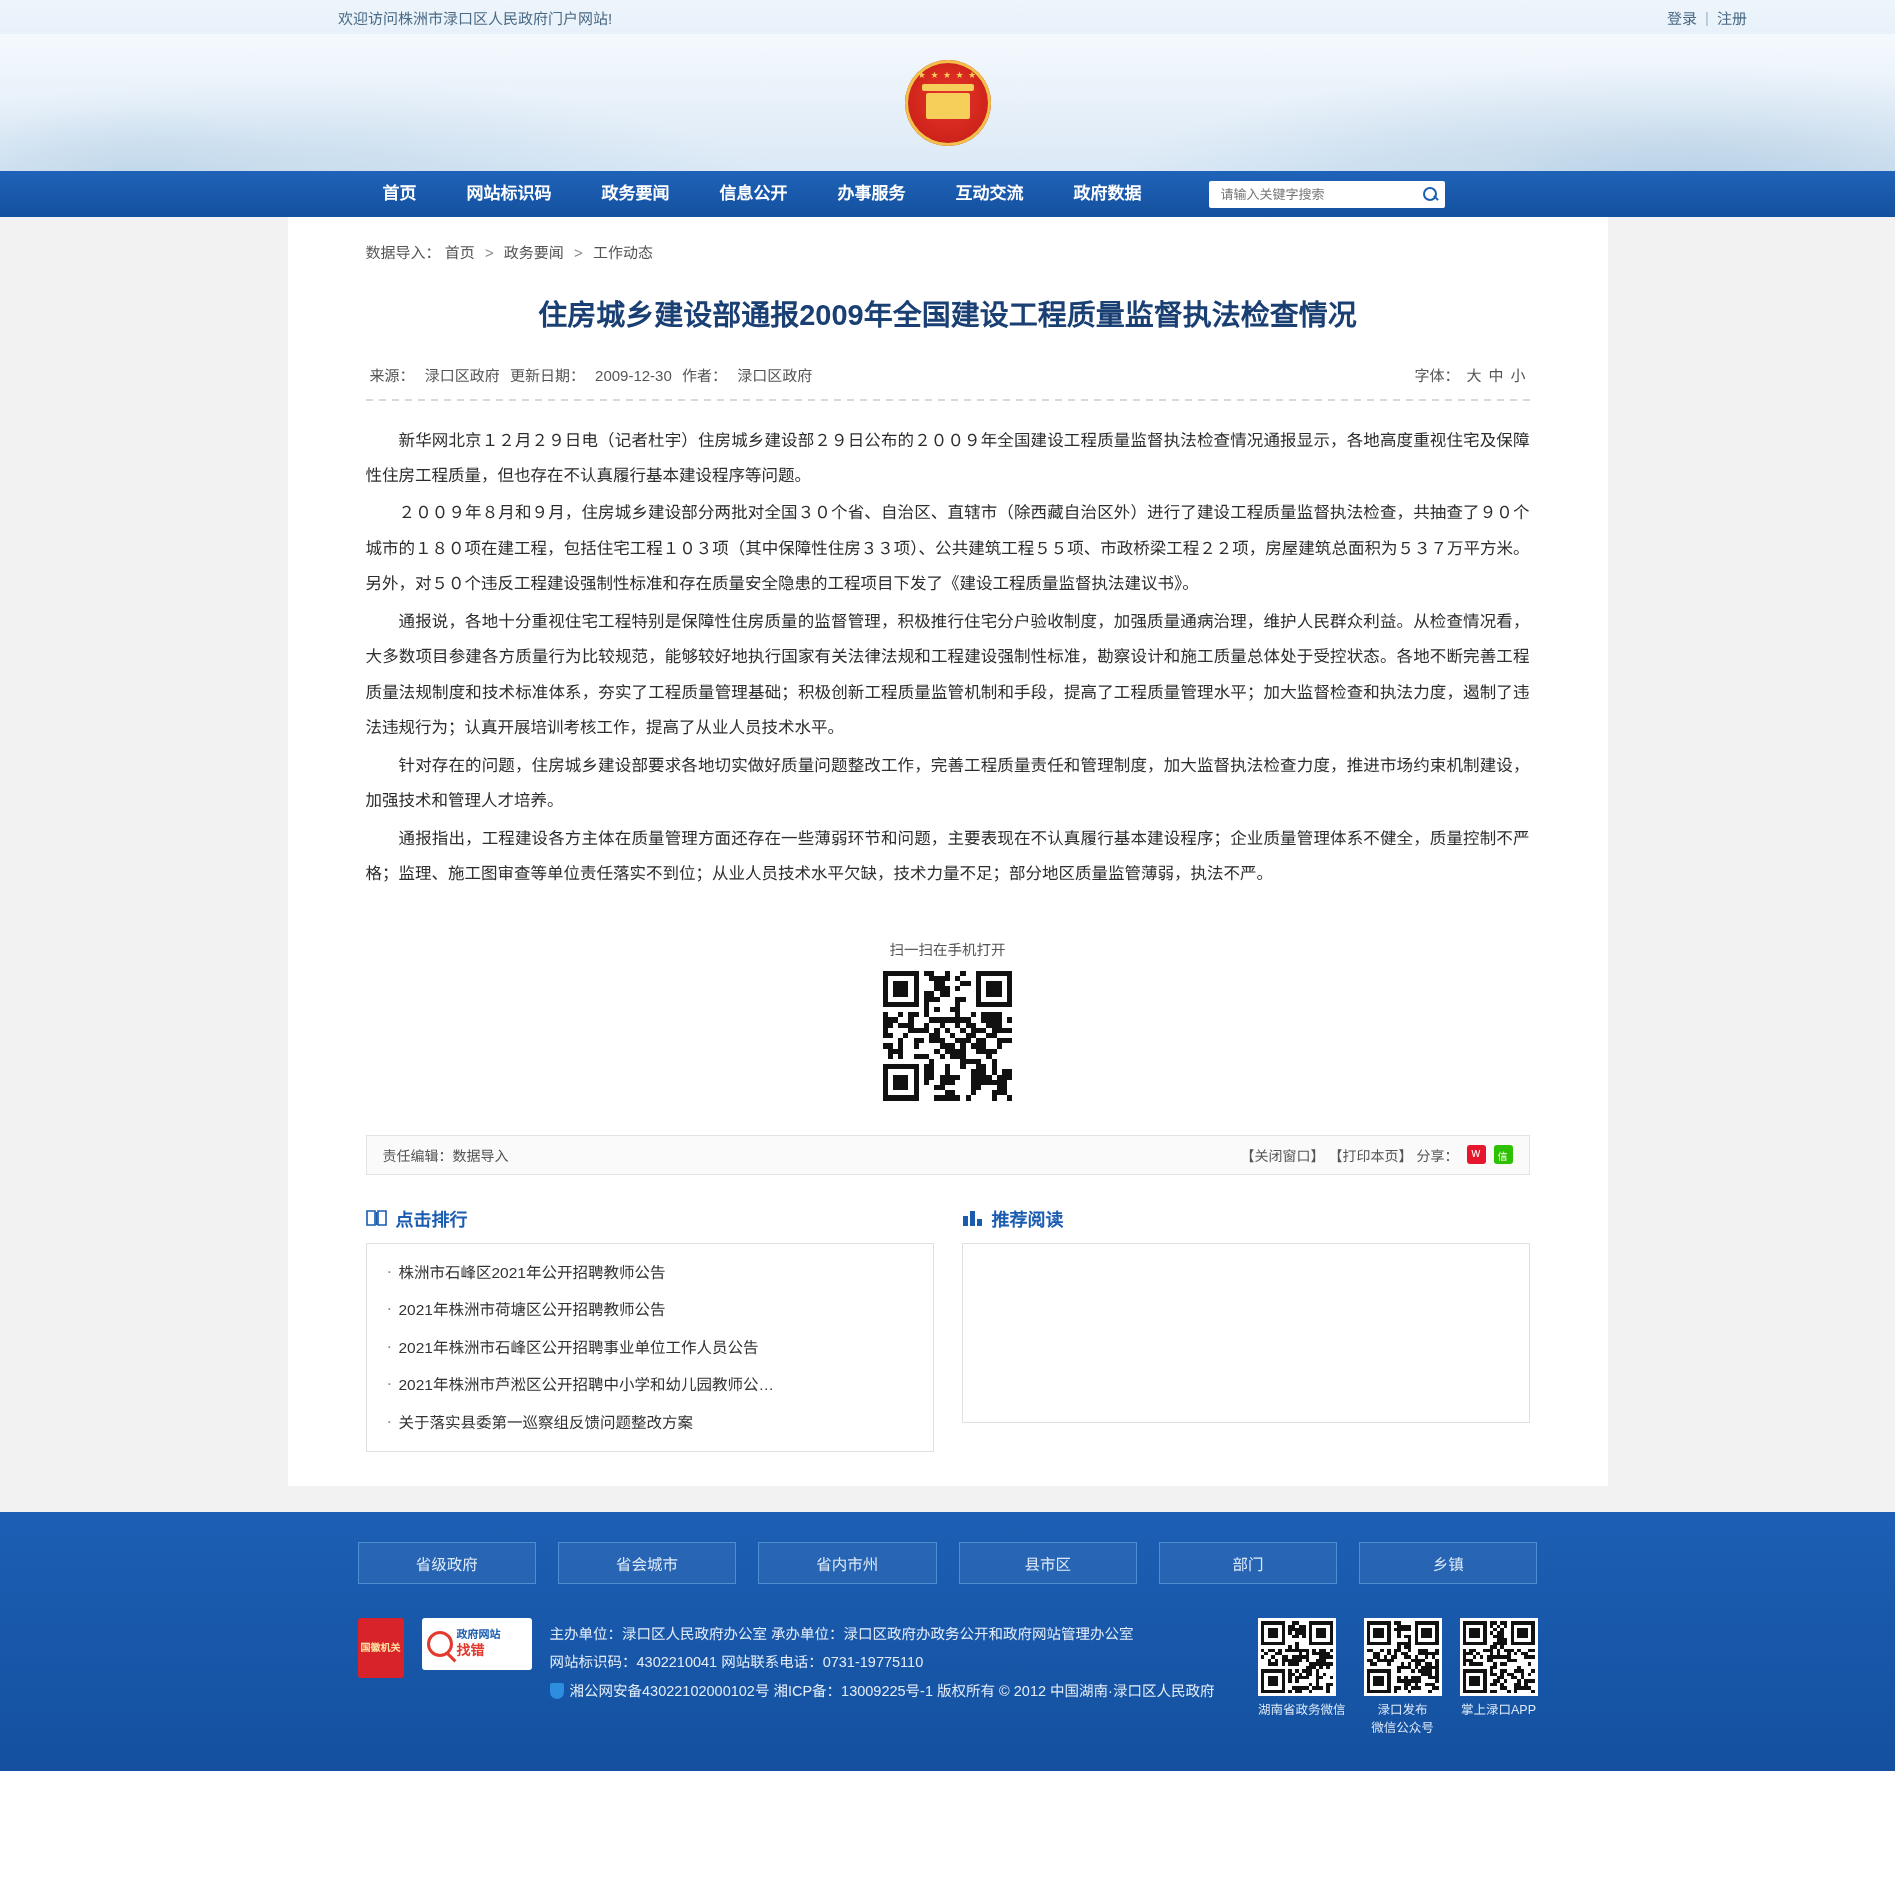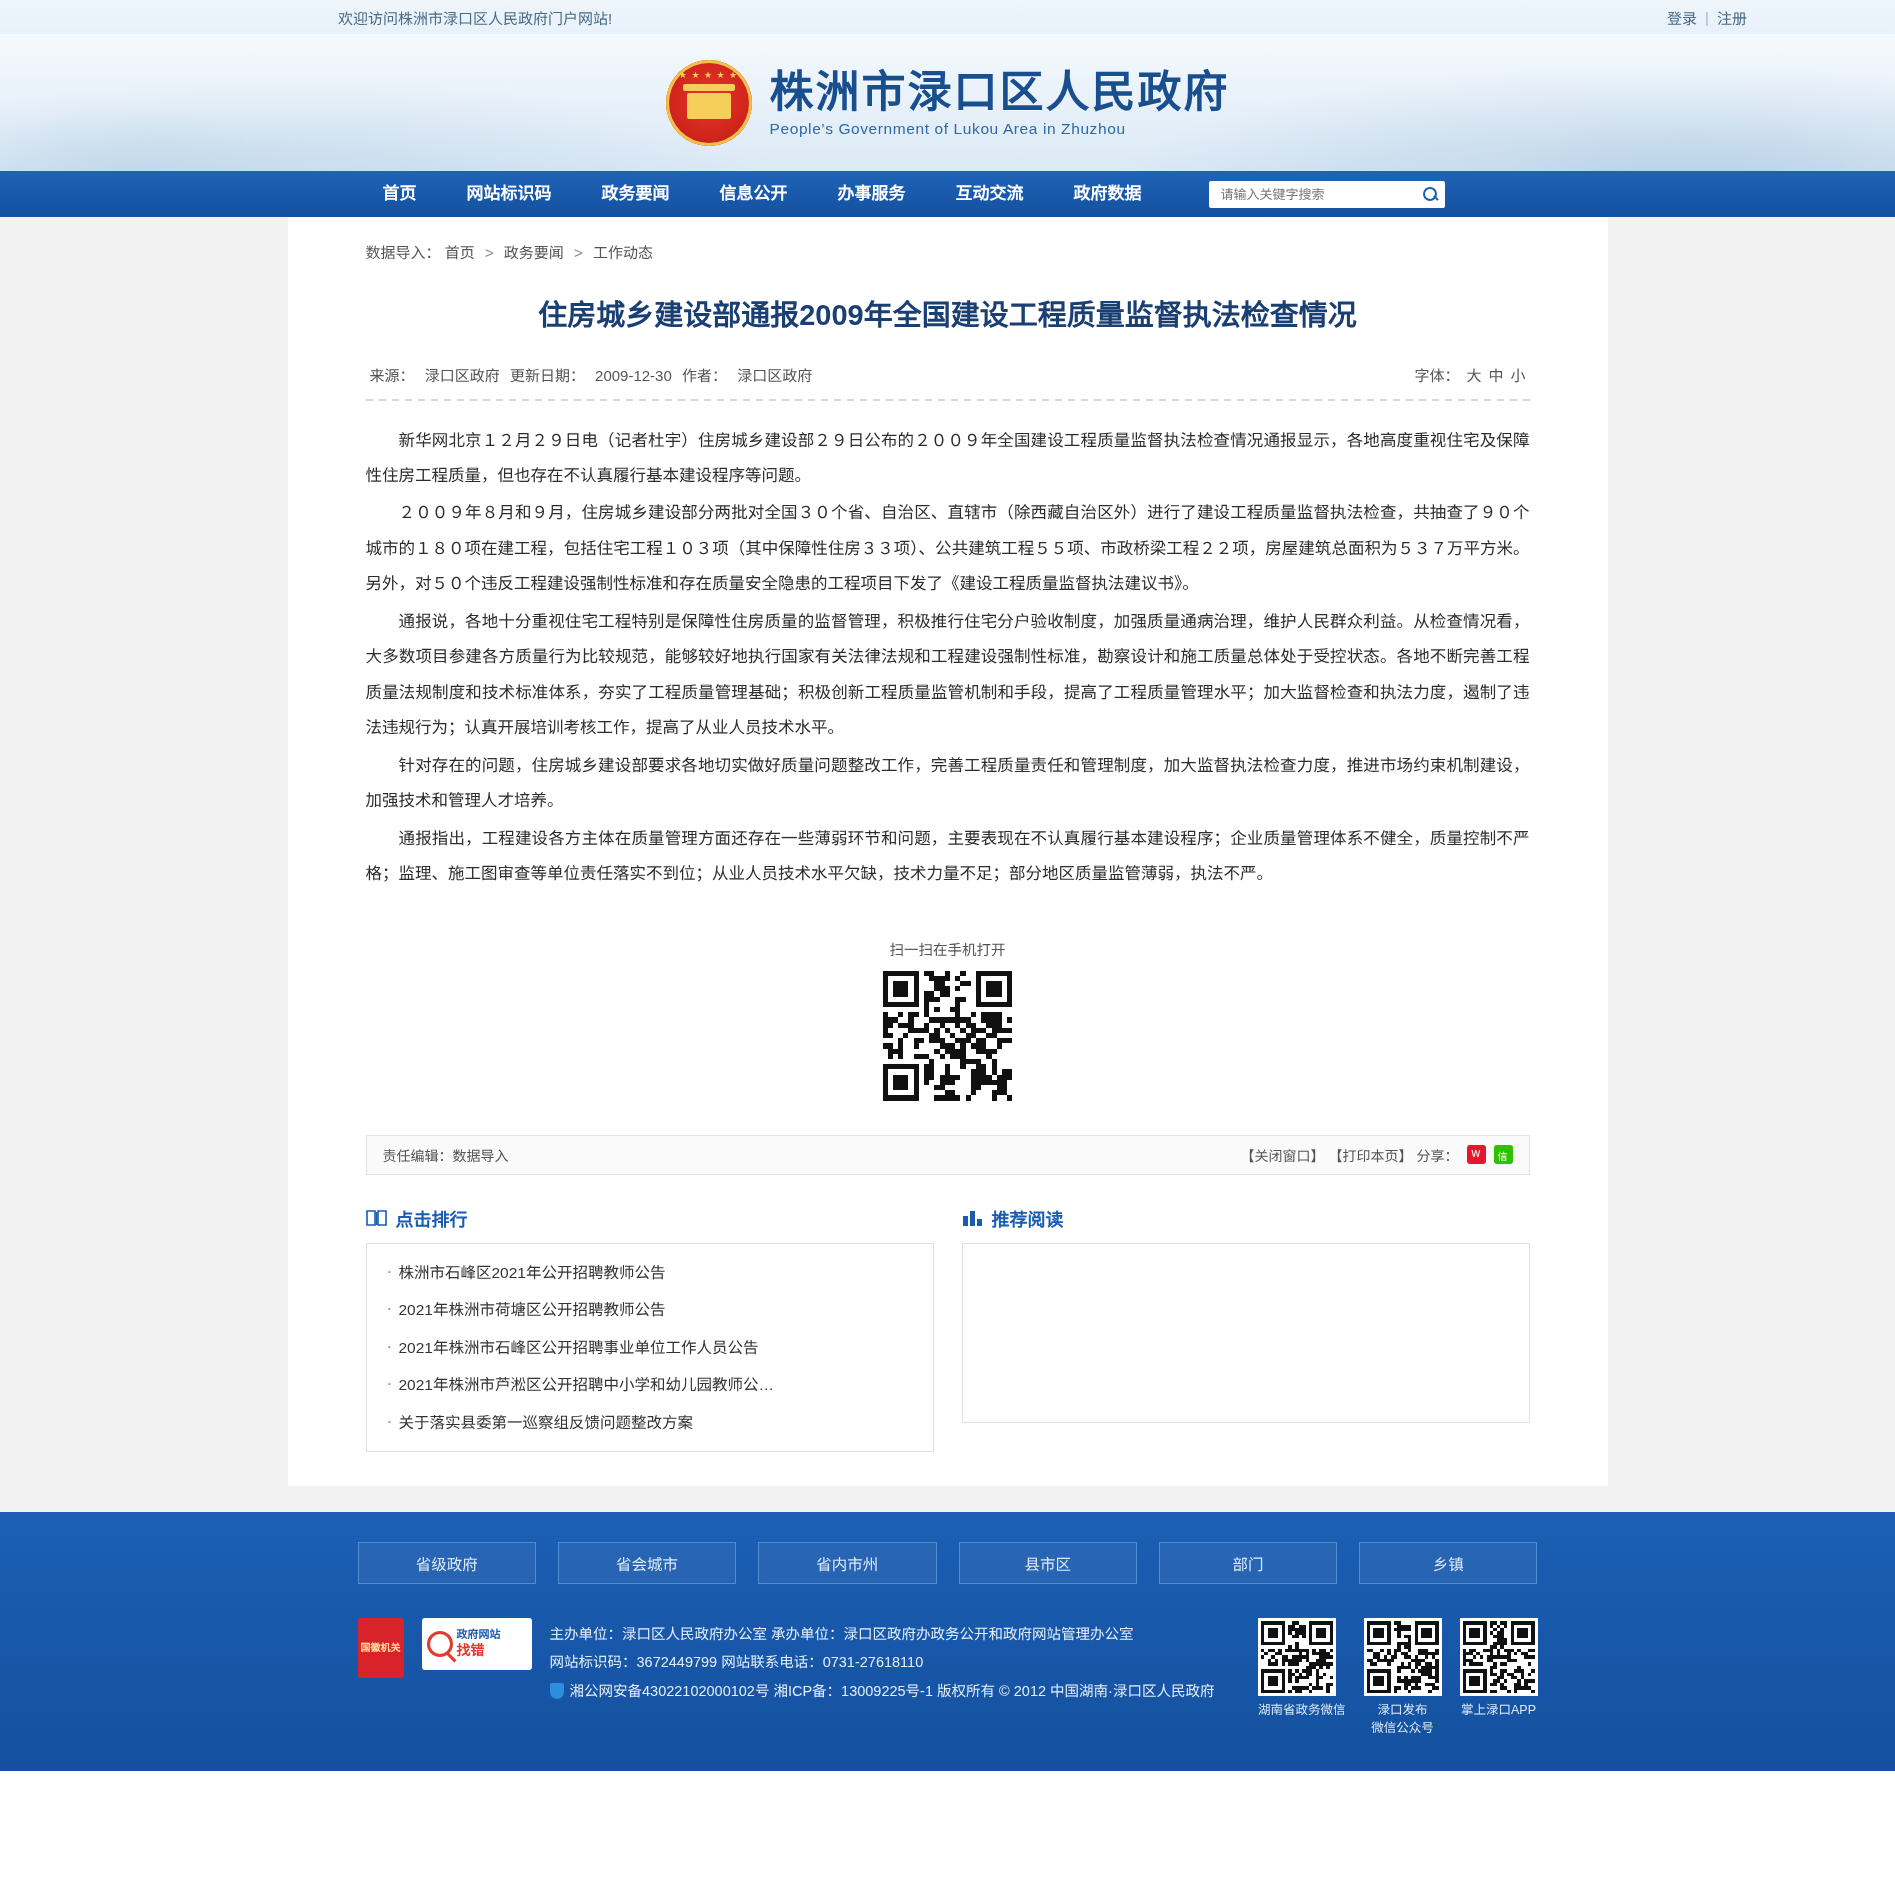--- a/index.html
+++ b/index.html
@@ -250,24 +250,20 @@
   </span>
 </div>
 
 <div class="banner">
   <div class="hillsL"></div>
   <div class="hillsR"></div>
   <div class="banner-inner">
     <div class="emblem">
       <div class="stars">★ ★ ★ ★ ★</div>
       <div class="gate"></div>
-    </div>
-    <div>
-      <div class="site-title">株洲市渌口区人民政府</div>
-      <div class="site-sub">People’s Government of Lukou Area in Zhuzhou</div>
     </div>
   </div>
 </div>
 
 <div class="nav">
   <div class="nav-inner">
     <div class="nav-item">首页</div>
     <div class="nav-item">网站标识码</div>
     <div class="nav-item">政务要闻</div>
     <div class="nav-item">信息公开</div>
@@ -1017,21 +1013,21 @@
     <div class="seal">国徽机关</div>
     <div class="police-badge">
       <span class="mag2"></span>
       <span class="txt">
         <span>政府网站</span><br>
         <span class="red">找错</span>
       </span>
     </div>
     <div class="finfo">
       <div>主办单位：渌口区人民政府办公室 承办单位：渌口区政府办政务公开和政府网站管理办公室</div>
-      <div>网站标识码：3672449799 网站联系电话：0731-27618110</div>
+      <div>网站标识码：4302210041 网站联系电话：0731-19775110</div>
       <div class="row2">
         <span class="badge-dot"></span>
         <span>湘公网安备43022102000102号 湘ICP备：13009225号-1 版权所有 © 2012 中国湖南·渌口区人民政府</span>
       </div>
     </div>
     <div class="fqrs">
       <div class="fqr">
         <div class="q" id="fq1" style="grid-template-columns: repeat(21, 1fr); grid-template-rows: repeat(21, 1fr);">
             <i></i>
             <i></i>

